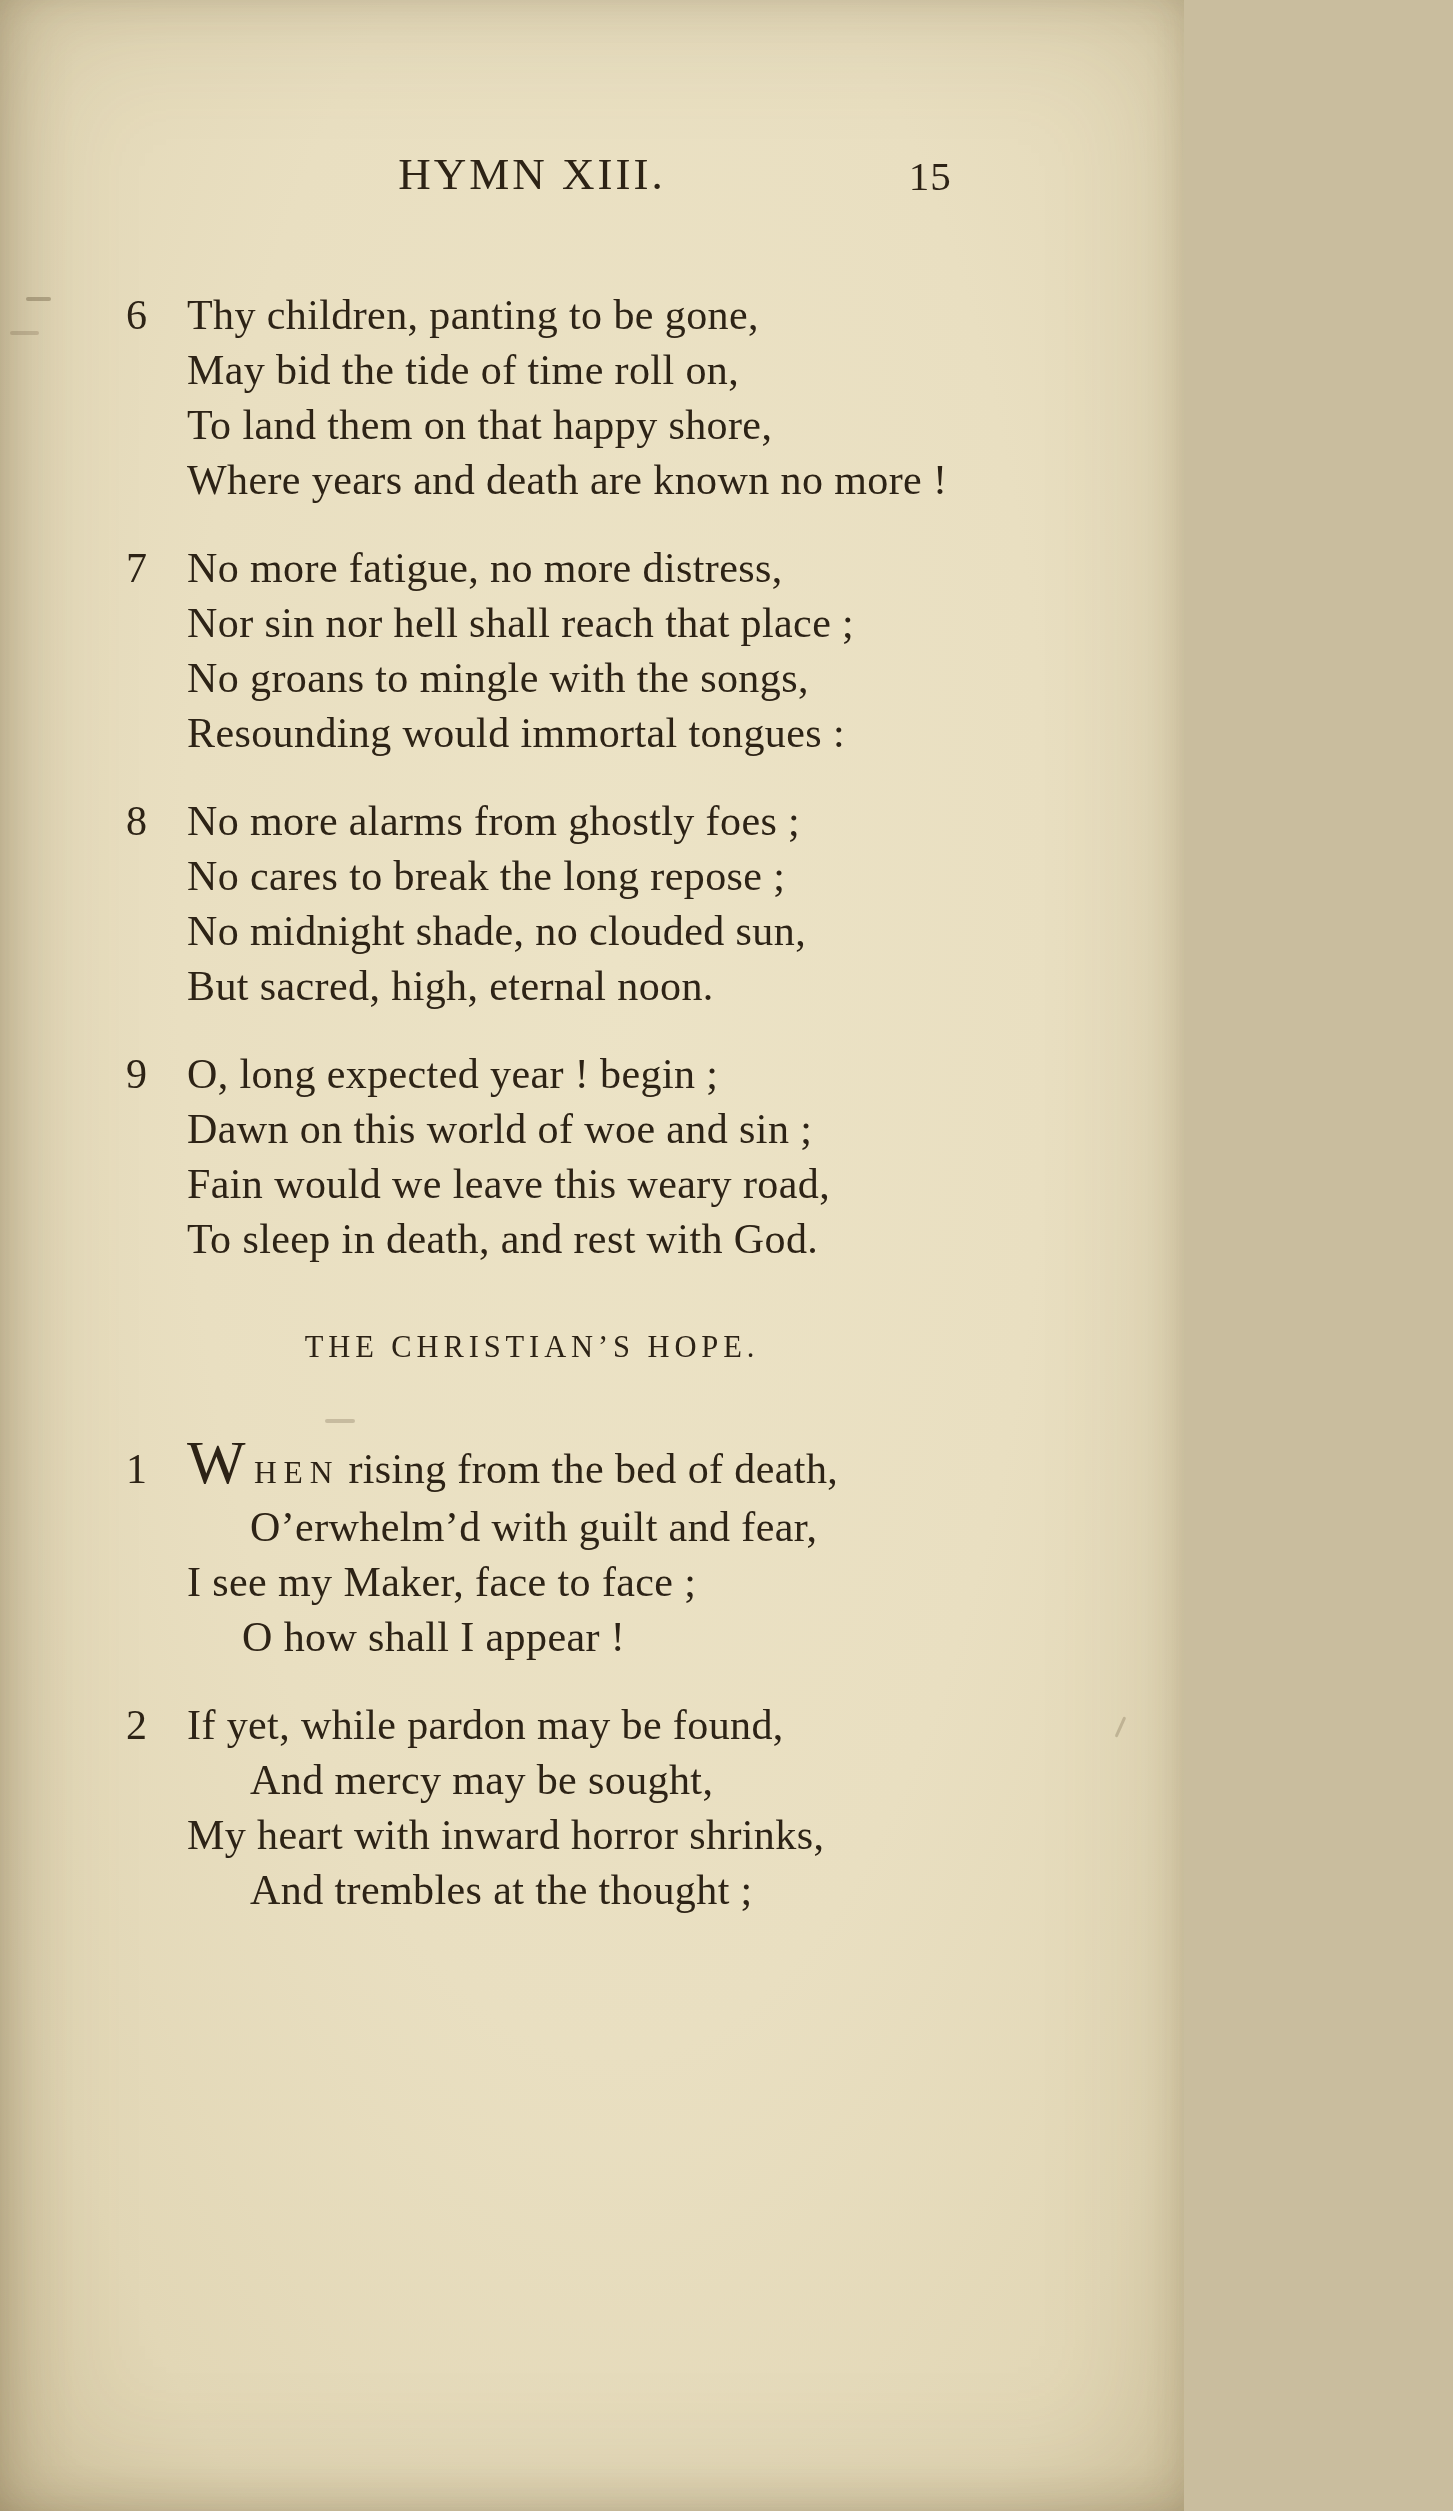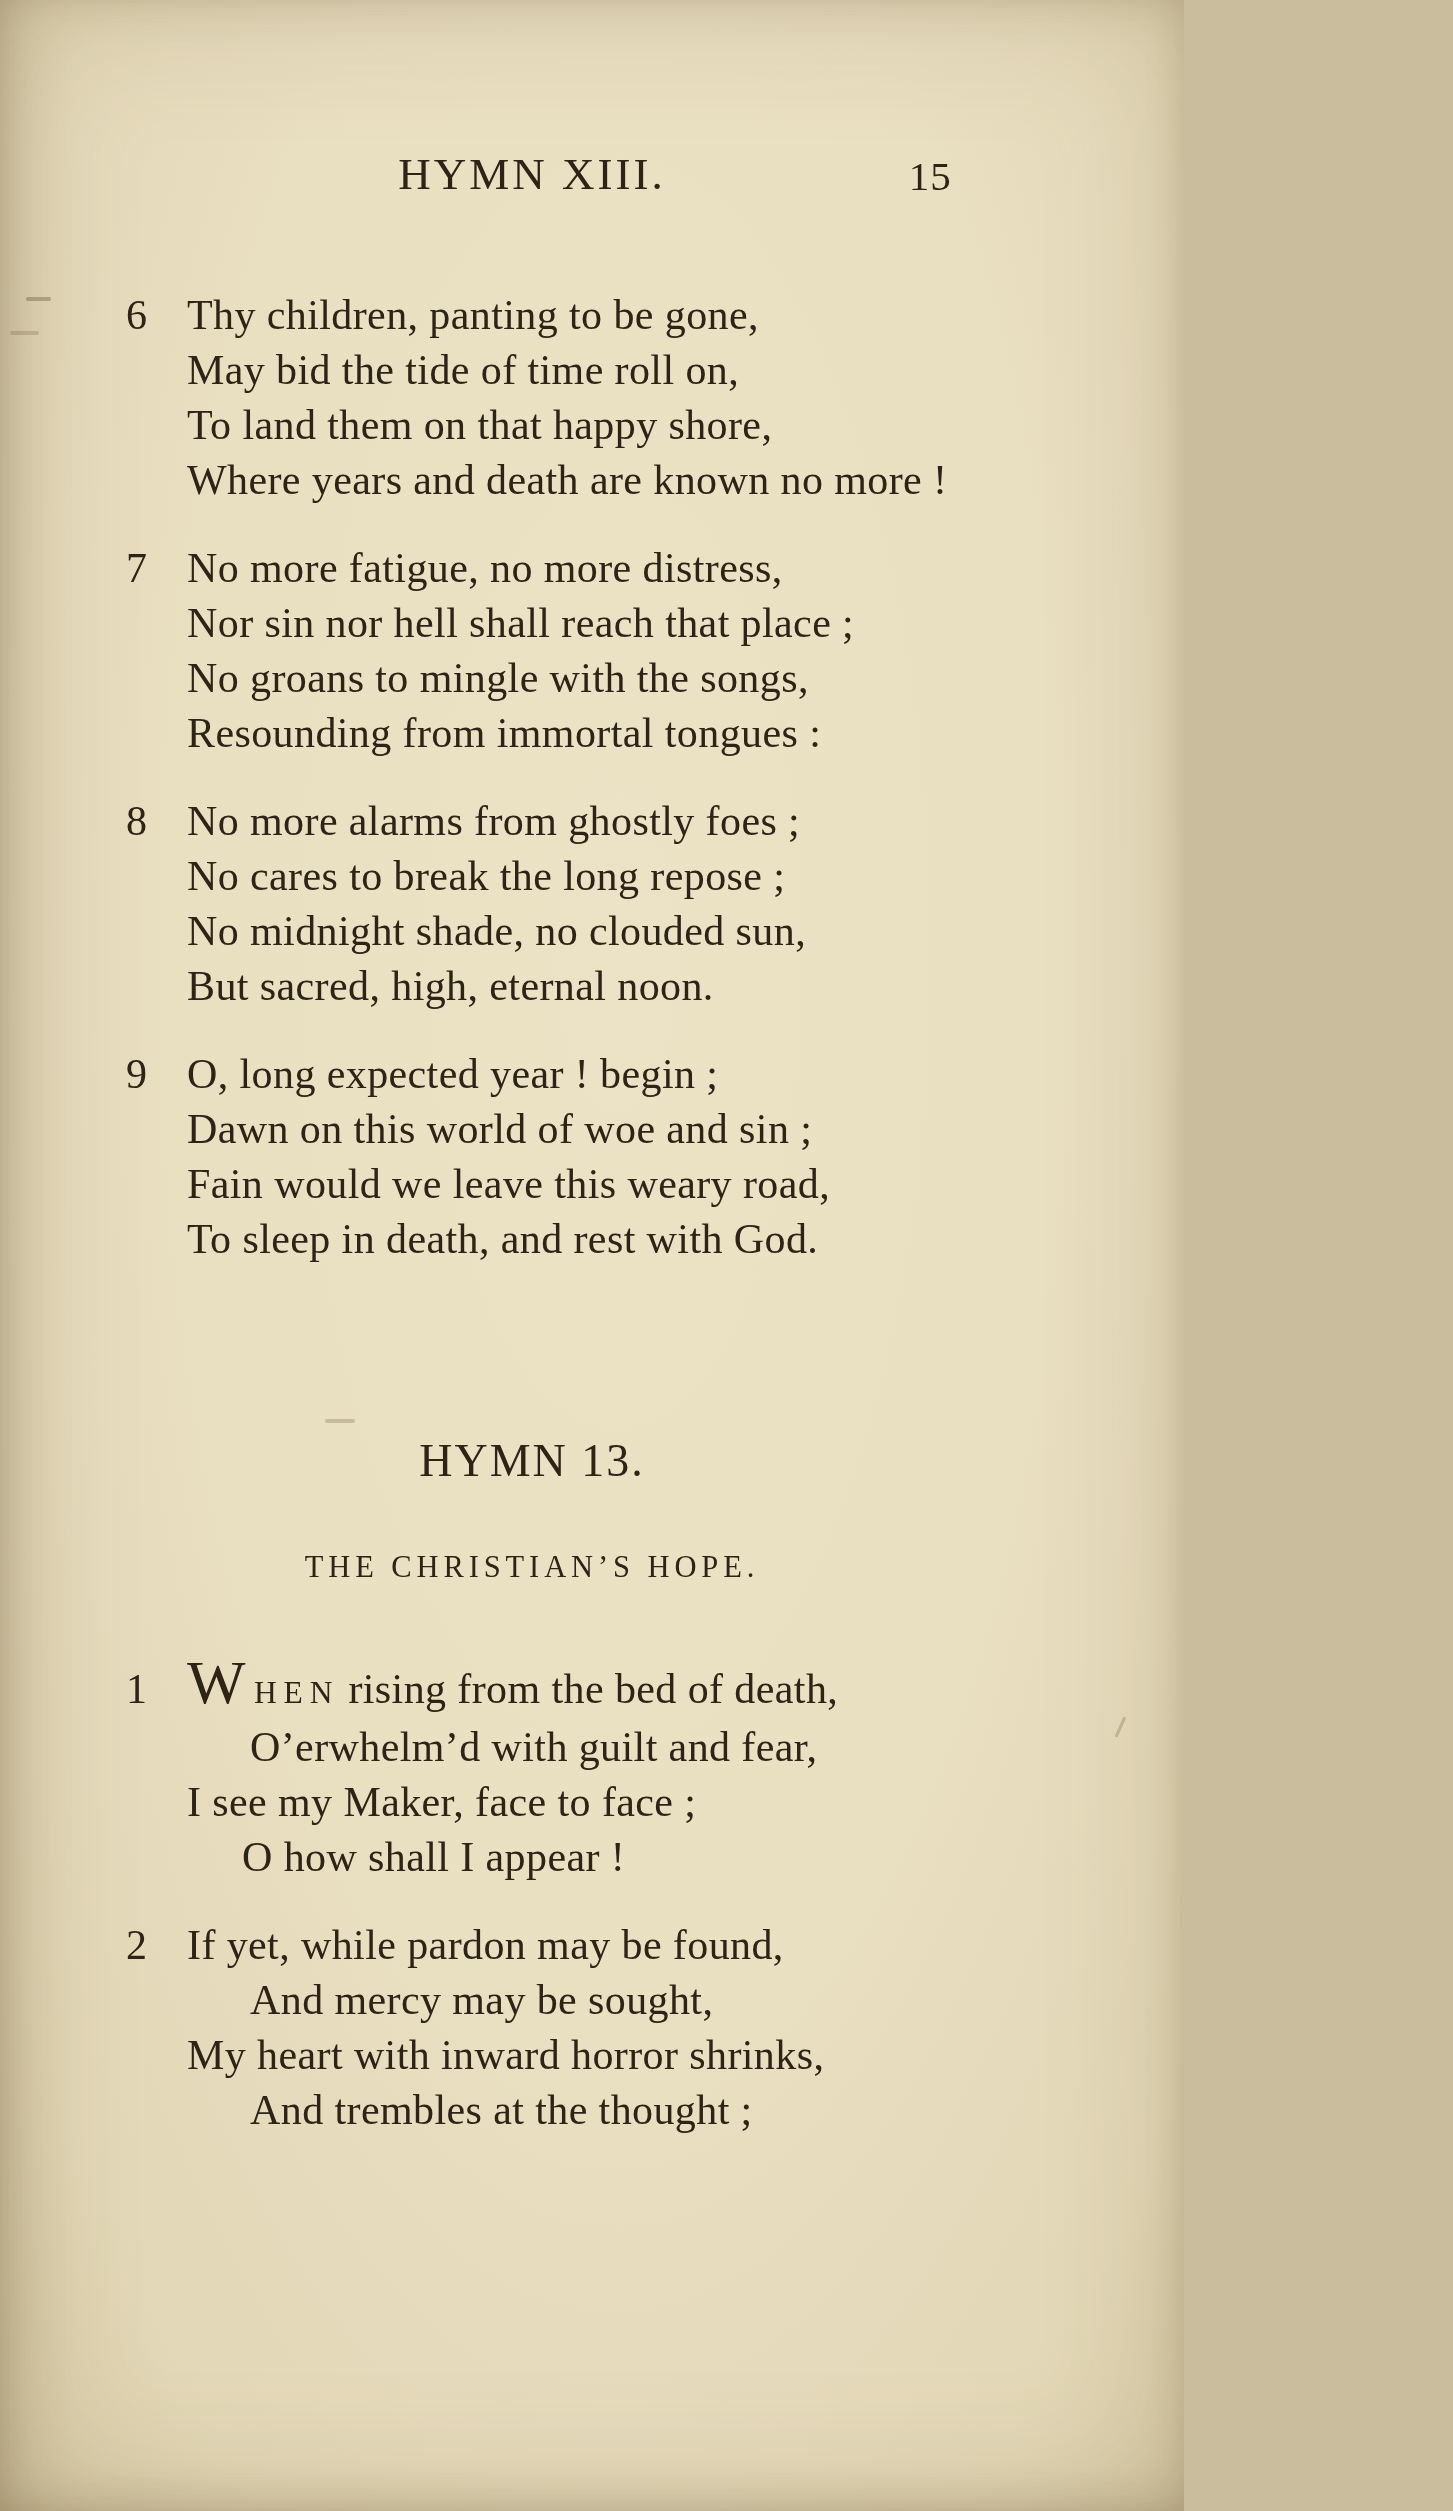--- a/index.html
+++ b/index.html
@@ -142,21 +142,21 @@
           <div class="line">Where years and death are known no more !</div>
         </div>
       </div>
 
       <div class="verse">
         <div class="verse-num">7</div>
         <div class="verse-lines">
           <div class="line">No more fatigue, no more distress,</div>
           <div class="line">Nor sin nor hell shall reach that place ;</div>
           <div class="line">No groans to mingle with the songs,</div>
-          <div class="line">Resounding from immortal tongues :</div>
+          <div class="line">Resounding would immortal tongues :</div>
         </div>
       </div>
 
       <div class="verse">
         <div class="verse-num">8</div>
         <div class="verse-lines">
           <div class="line">No more alarms from ghostly foes ;</div>
           <div class="line">No cares to break the long repose ;</div>
           <div class="line">No midnight shade, no clouded sun,</div>
           <div class="line">But sacred, high, eternal noon.</div>
@@ -170,21 +170,20 @@
           <div class="line">Dawn on this world of woe and sin ;</div>
           <div class="line">Fain would we leave this weary road,</div>
           <div class="line">To sleep in death, and rest with God.</div>
         </div>
       </div>
 
     </section>
 
     <section>
 
-      <div class="hymn-heading">HYMN 13.</div>
       <div class="hymn-subtitle">THE CHRISTIAN’S HOPE.</div>
 
       <div class="hymn-body">
 
         <div class="verse">
           <div class="verse-num">1</div>
           <div class="verse-lines">
             <div class="line"><span class="dropcap">W</span><span class="smallcaps">HEN</span><span class="opening-rest">rising from the bed of death,</span></div>
             <div class="line indent">O’erwhelm’d with guilt and fear,</div>
             <div class="line">I see my Maker, face to face ;</div>

